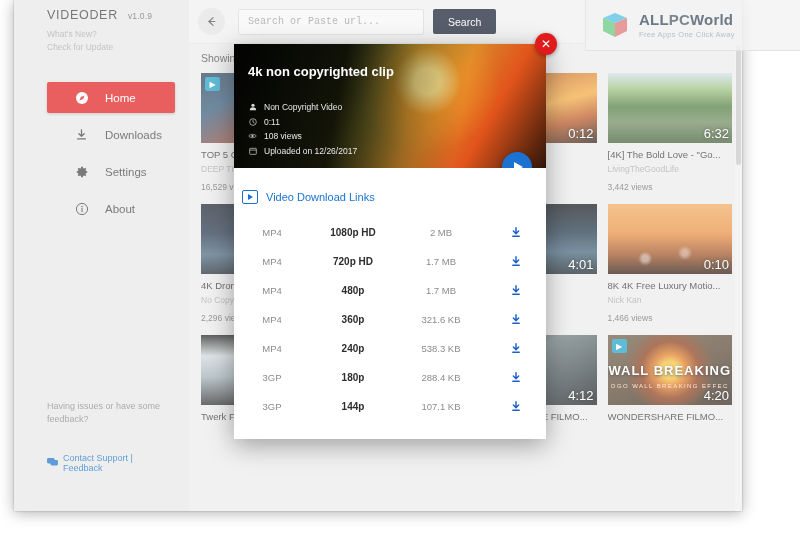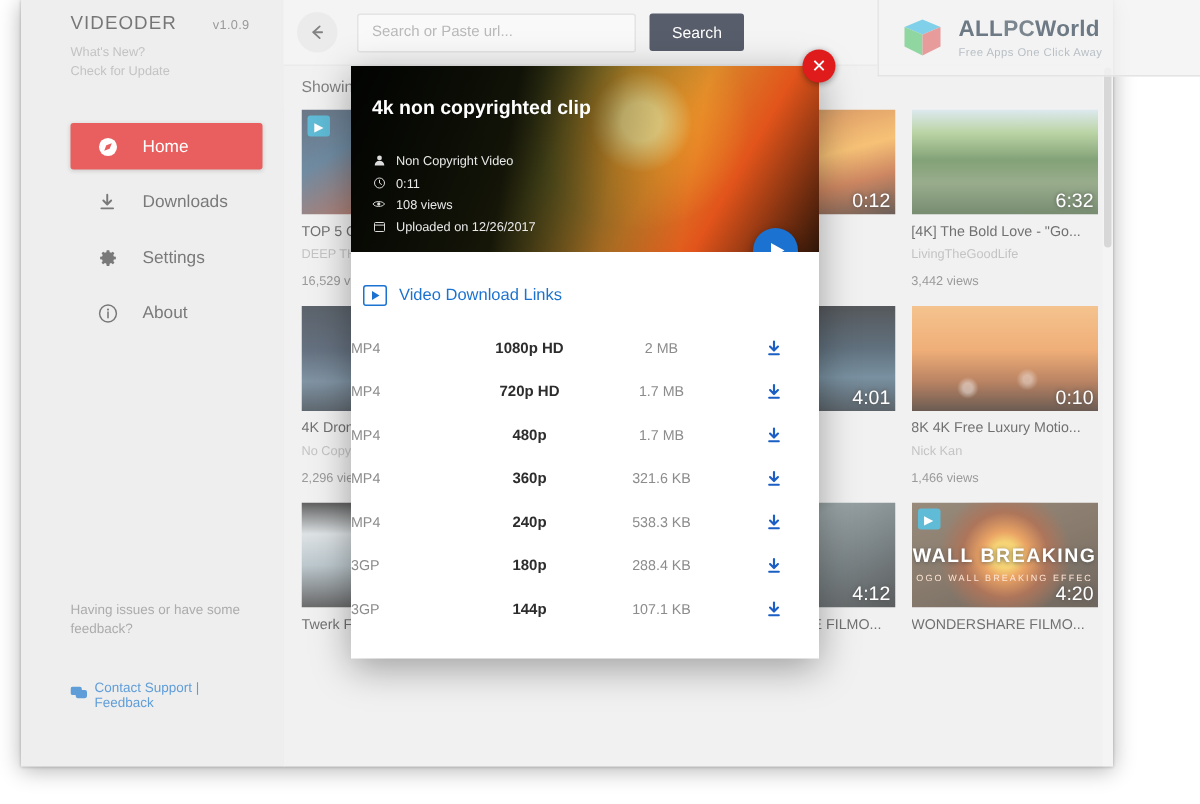--- a/index.html
+++ b/index.html
@@ -30,40 +30,40 @@
   .sidebar {
     position: absolute;
     left: 0; top: 0;
     width: 175px; height: 511px;
     background: #e7e7e7;
     border-right: 1px solid #dcdcdc;
   }
   .brand {
     position: absolute;
     left: 33px; top: 8px;
-    display: flex; align-items: baseline; gap: 24px;
+    display: flex; align-items: baseline; gap: 10px;
   }
   .brand-name {
     font-size: 12.5px; letter-spacing: 0.7px;
     color: #3c3c3c; font-weight: 400;
   }
   .brand-version {
     font-size: 8.5px; color: #6d6d6d; letter-spacing: 0.2px;
   }
   .brand-links {
     position: absolute; left: 33px; top: 28px;
     font-size: 8.5px; color: #a9a9a9; line-height: 12.5px;
   }
   .brand-links div { cursor: pointer; }
 
   .nav { position: absolute; left: 0; top: 82px; width: 175px; }
   .nav-item {
     display: flex; align-items: center;
     height: 31px; margin: 0 14px 0 33px;
-    padding-left: 16px;
+    padding-left: 26px;
     color: #3f3f3f; font-size: 11.5px;
     border-radius: 2px;
     cursor: pointer;
   }
   .nav-item .nav-icon {
     width: 17px; height: 17px; margin-right: 15px;
     display: flex; align-items: center; justify-content: center;
     flex: none;
   }
   .nav-item.active {
@@ -115,21 +115,21 @@
     width: 184px; height: 24px;
     background: #f7f7f7;
     border: 1px solid #d8d8d8;
     border-radius: 2px;
     display: flex; align-items: center;
   }
   .search-input {
     border: none; outline: none; background: transparent;
     width: 100%; height: 100%;
     padding: 0 9px;
-    font-family: Liberation Sans, sans-serif;
+    font-family: Liberation Mono, monospace;
     font-size: 10px; color: #444;
   }
   .search-input::placeholder { color: #9b9b9b; }
   .search-btn {
     margin-left: 9px;
     height: 25px; padding: 0 15px;
     background: #0f172a; color: #fff;
     border: none; border-radius: 2px;
     font-family: "Liberation Sans", sans-serif;
     font-size: 10.5px; cursor: pointer;
@@ -337,21 +337,21 @@
     border-bottom: 3px solid transparent;
     margin-left: 1px;
   }
   .dl-table { padding: 0 0 18px 0; }
   .dl-row {
     display: grid;
     grid-template-columns: 76px 86px 90px 60px;
     align-items: center;
     height: 29px;
   }
-  .dl-fmt   { font-size: 9.5px; color: #8c8c8c; }
+  .dl-fmt   { font-size: 9.5px; color: #8c8c8c; text-align: center; }
   .dl-qual  { font-size: 10px; color: #2d2d2d; font-weight: bold; text-align: center; }
   .dl-size  { font-size: 9.5px; color: #8c8c8c; text-align: center; }
   .dl-act   { display: flex; align-items: center; justify-content: center; }
   .dl-icon  {
     width: 13px; height: 13px; cursor: pointer;
     display:flex;align-items:center;justify-content:center;
   }
 
   
   .watermark {

